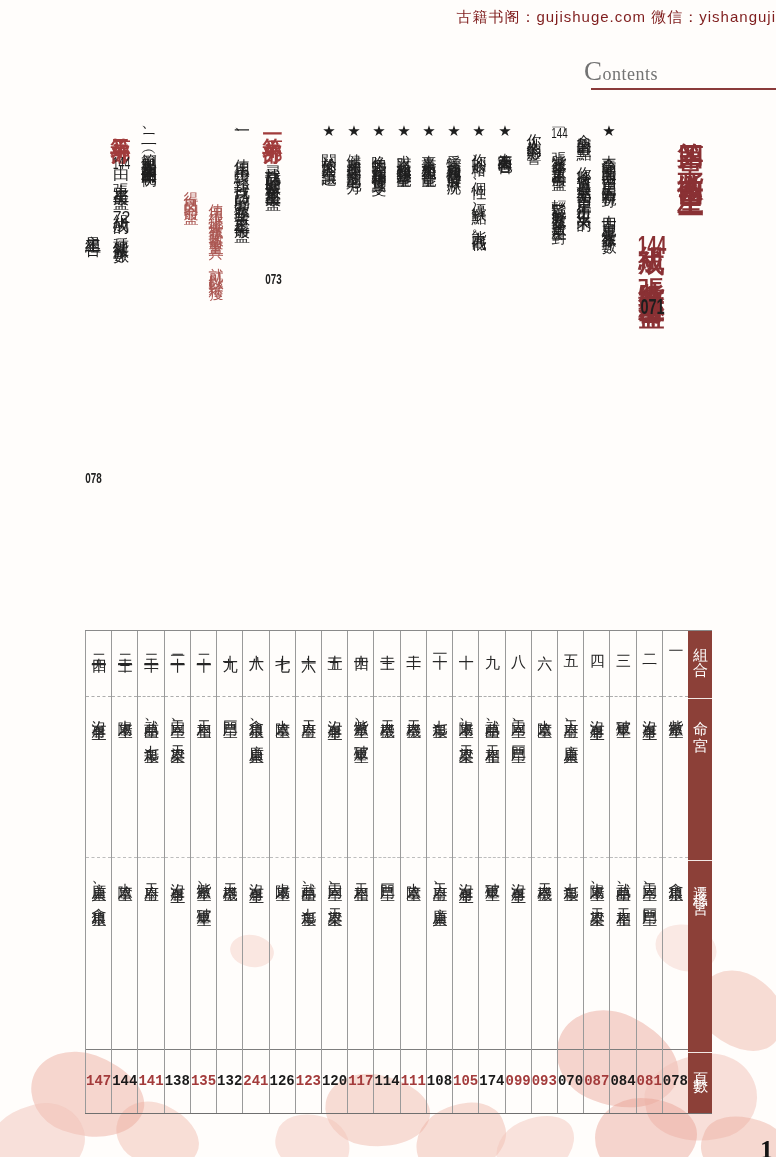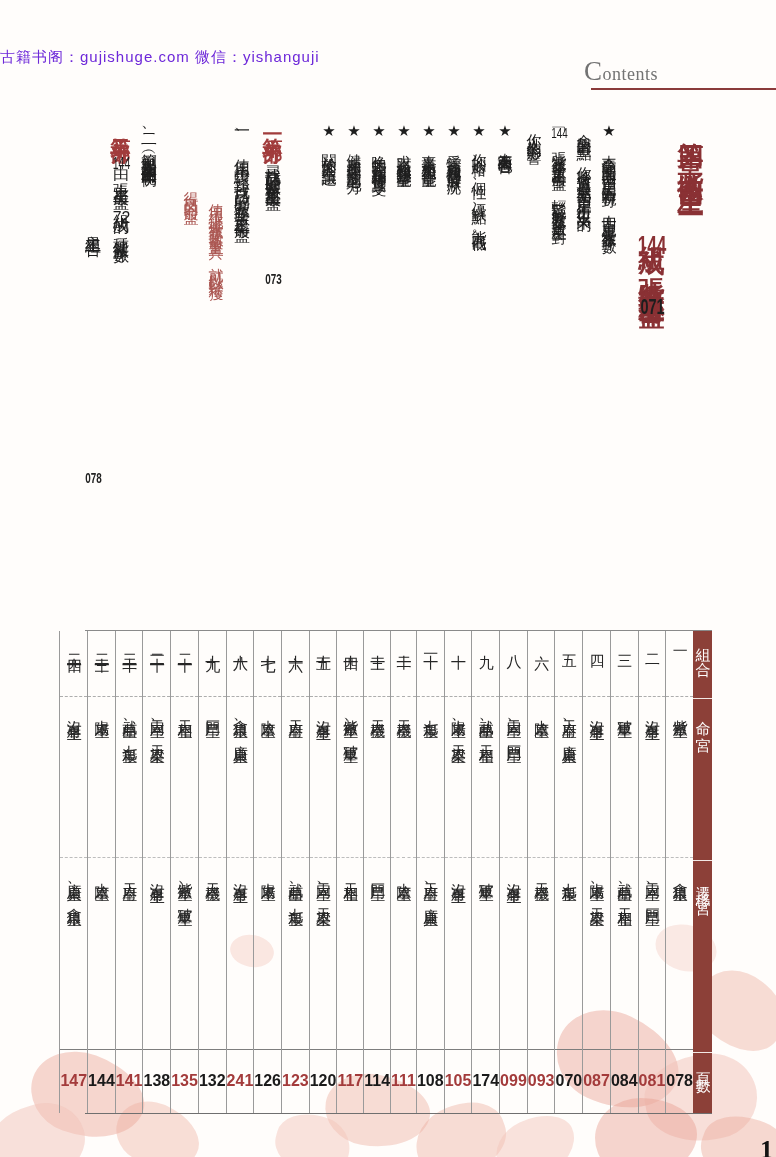--- a/index.html
+++ b/index.html
@@ -15,21 +15,21 @@
   .v { writing-mode:vertical-rl; text-orientation:mixed; }
   .tcy { text-combine-upright:all; }
 
   
   .flowers { position:absolute; inset:0; z-index:0; pointer-events:none; }
   .petal { position:absolute; }
 
   
   .scan-watermark {
     position:absolute; top:8px; left:0; width:776px; z-index:2;
-    text-align:left; font-size:15px; color:#6d28d9; letter-spacing:1px;margin-top:40px;
+    text-align:right; font-size:15px; color:#7f1d1d; letter-spacing:1px;
   }
   .contents-wrap { position:absolute; top:56px; right:118px; z-index:2; }
   .contents-word {
     font-family:"Liberation Serif","DejaVu Serif",serif;
     font-size:18px; color:#737373; letter-spacing:.5px;
   }
   .contents-word::first-letter { font-size:27px; }
   .contents-rule {
     position:absolute; top:88px; left:591px; right:0; height:2px;
     background:#8a3a3a; z-index:2;
@@ -84,21 +84,21 @@
   .hs1 { height:67px; letter-spacing:14px; padding-top:5px; }
   .hs2 { height:162px; letter-spacing:16px; padding-top:10px; border-top:1px solid #f2e8e4; }
   .hs3 { height:193px; letter-spacing:7px; padding-top:13px; border-top:1px solid #f2e8e4; }
   .hs4 { height:61px; letter-spacing:5px; padding-top:8px; border-top:1px solid #f2e8e4; }
   .tcol { flex:1 1 0; border-left:1px solid #9a9a9a; display:flex; flex-direction:column; background:transparent; }
   .cell { display:flex; justify-content:center; }
   .cell .v { font-size:15px; letter-spacing:2.5px; color:#262626; }
   .cno { height:66px; border-bottom:1px dashed #adadad; padding-top:12px; }
   .cm  { height:161px; border-bottom:1px dashed #bdbdbd; padding-top:11px; }
   .cq  { height:192px; border-bottom:1px solid #7d7d7d; padding-top:13px; }
-  .cp  { height:61px; align-items:center; font-size:16px; font-weight:bold; color:#1a1a1a; }
+  .cp  { height:61px; align-items:center; font-size:14px; font-weight:bold; color:#1a1a1a;font-family:Liberation Mono, monospace; }
   .cp.red { color:#a33b3b; }
 
   .corner-page {
     position:absolute; right:3px; bottom:-8px; z-index:2;
     font-size:26px; font-weight:bold; color:#141414;
     font-family:"Liberation Serif","DejaVu Serif",serif;
   }
 </style>
 </head>
 <body>

